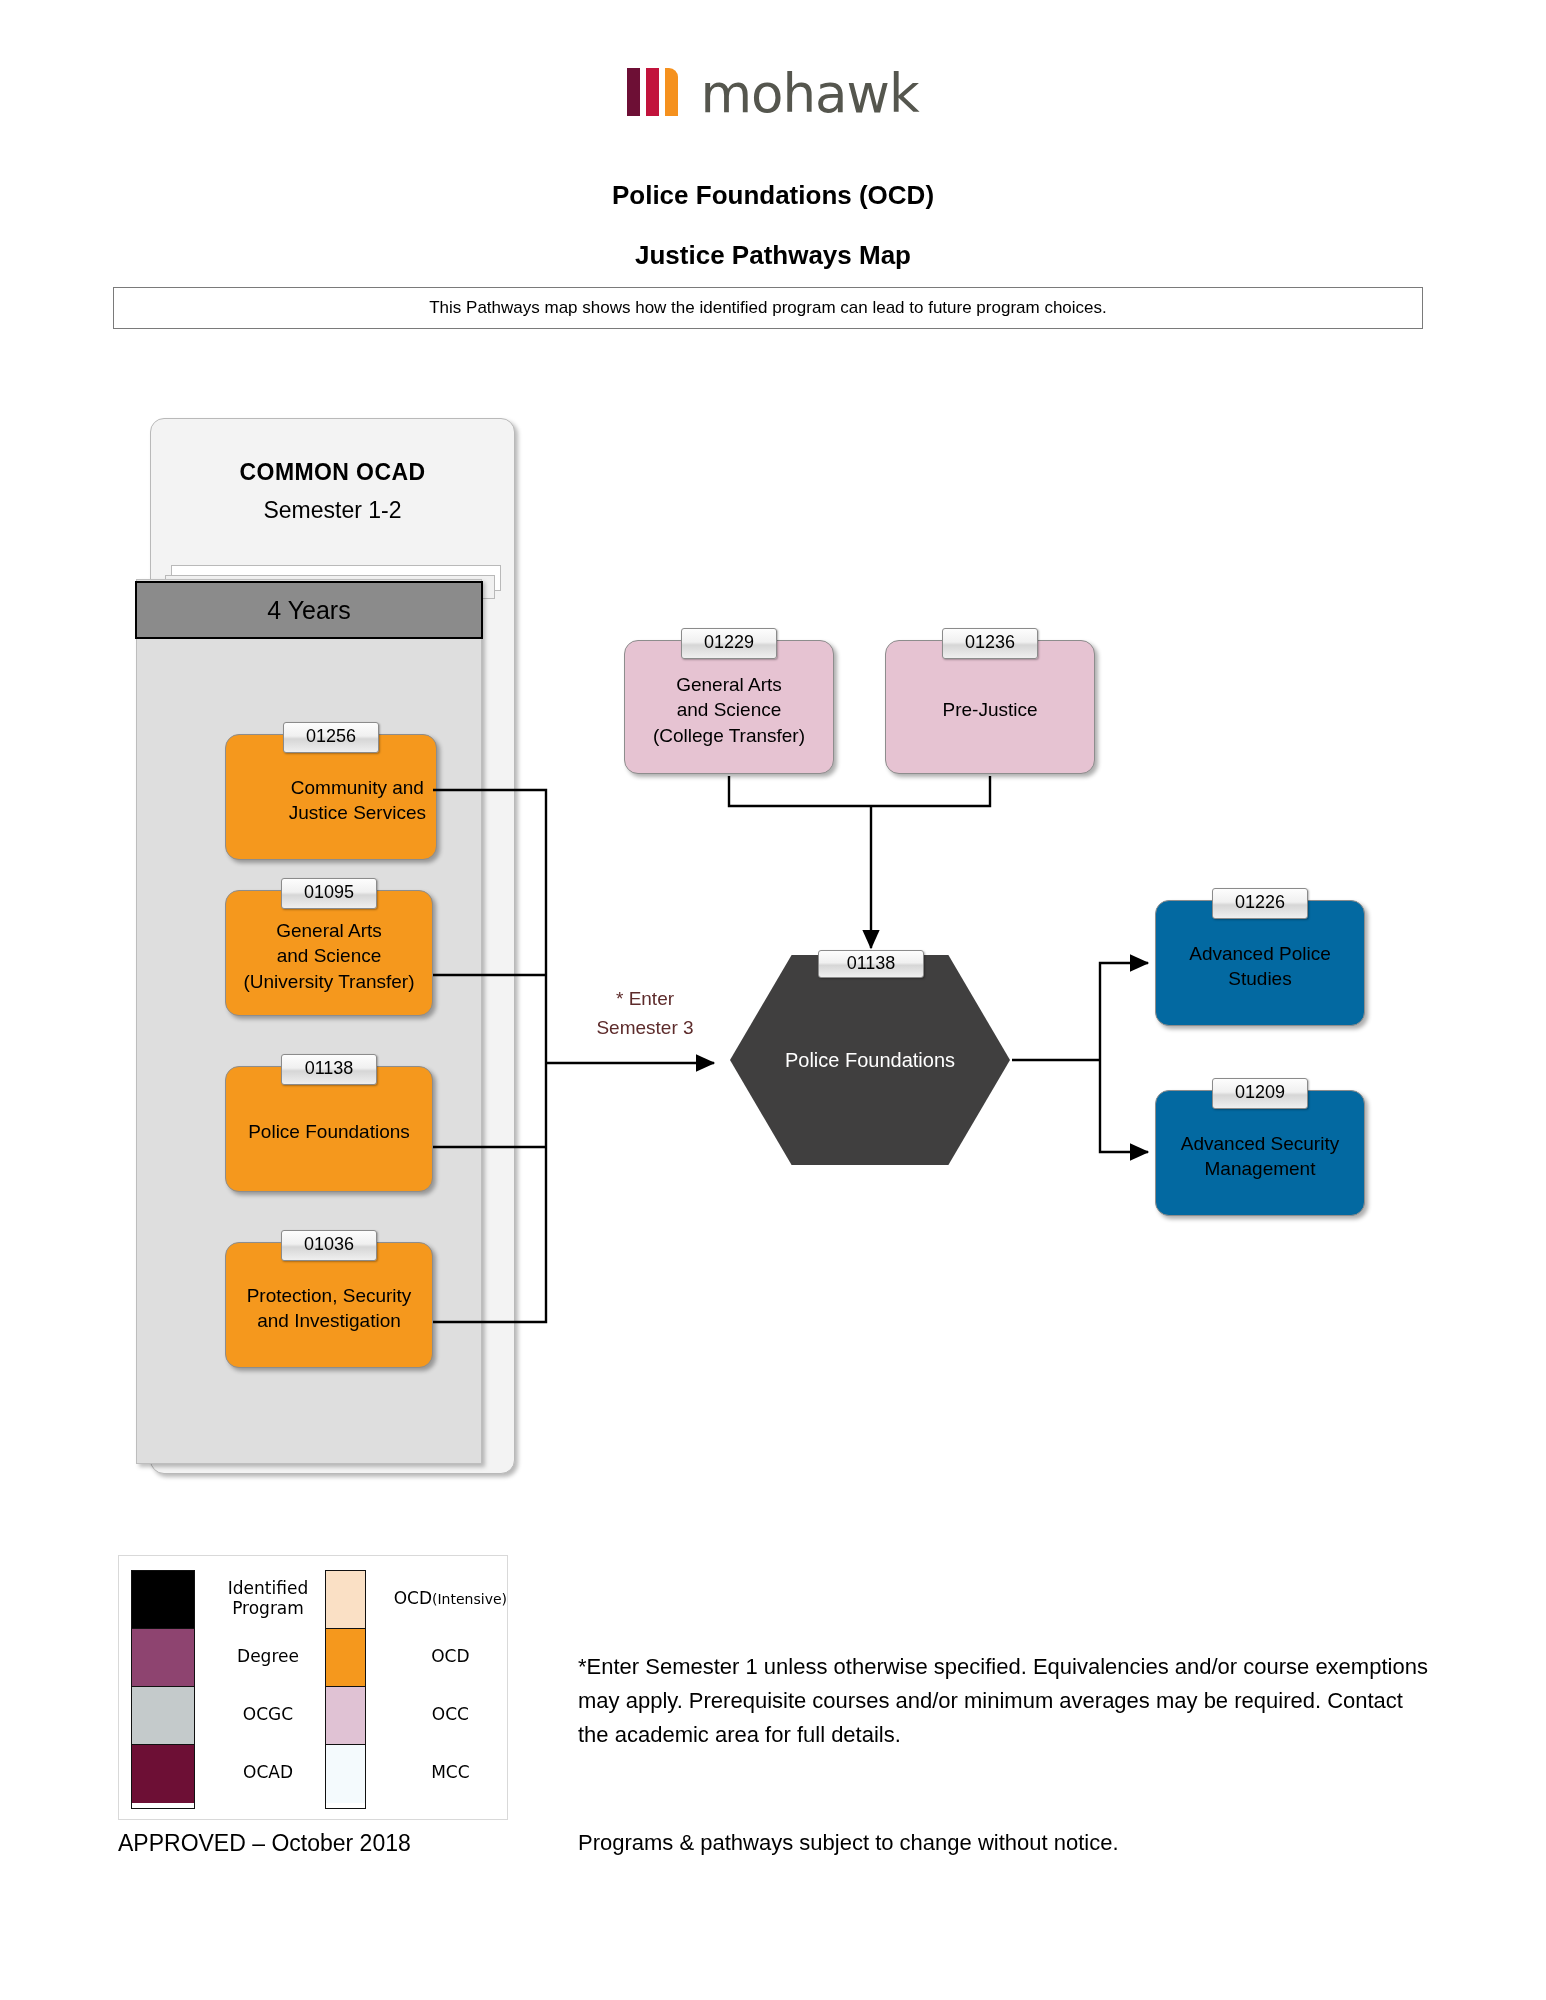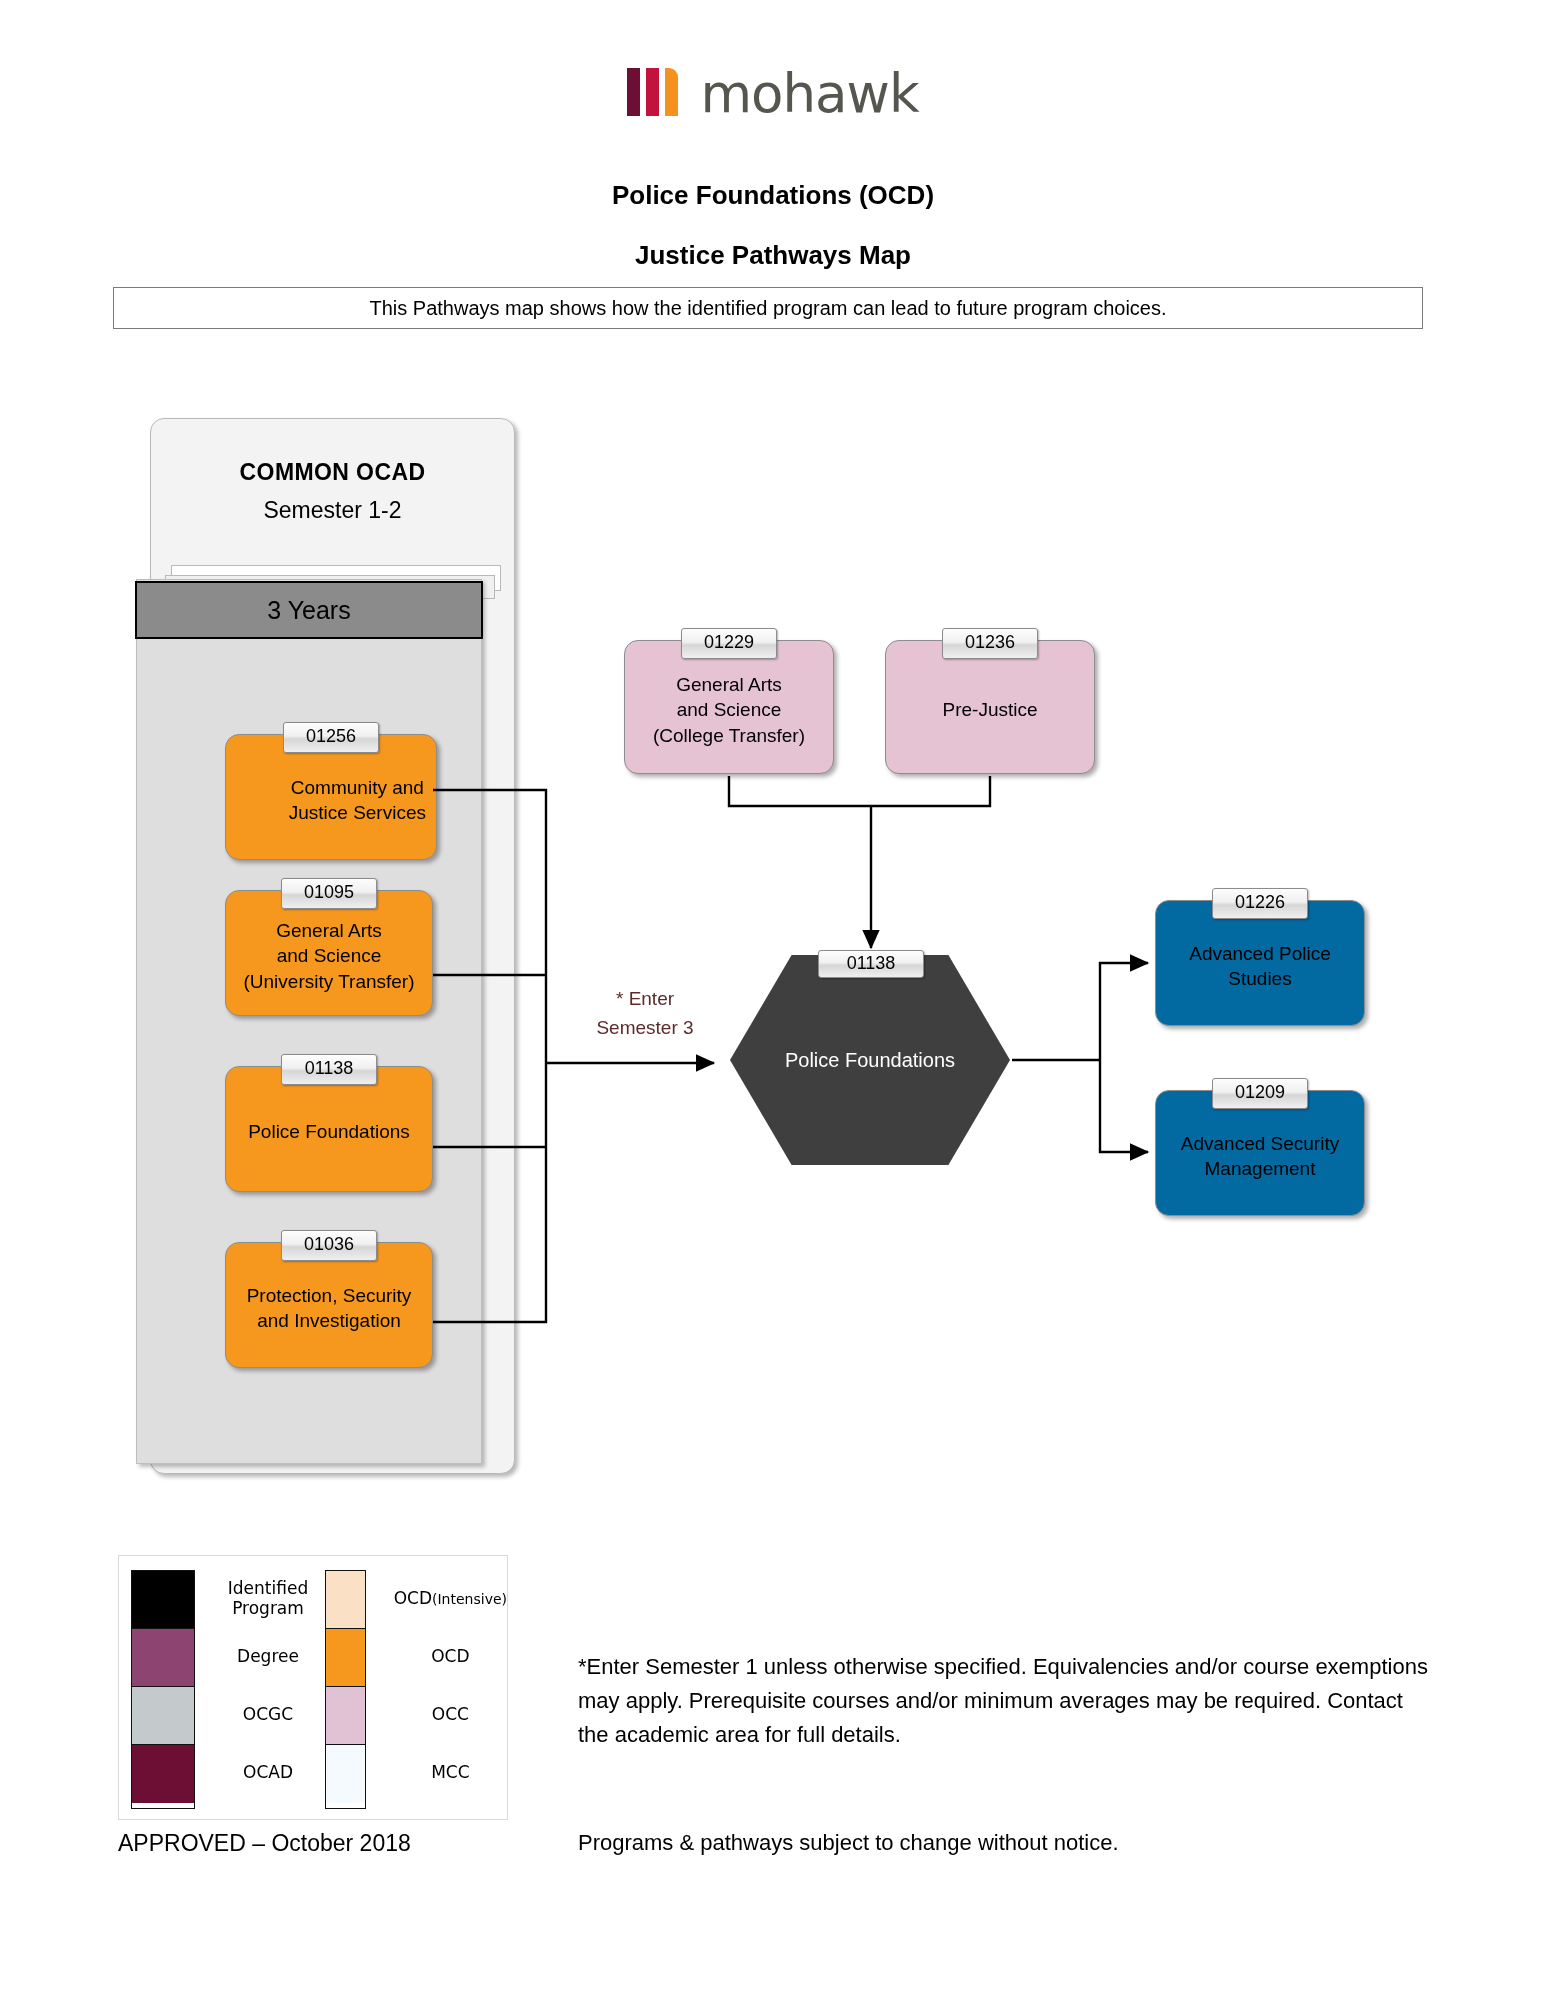--- a/index.html
+++ b/index.html
@@ -33,21 +33,21 @@
     text-align:center; font-size:26px; font-weight:bold;
   }
   .doc-subtitle{
     position:absolute; left:0; top:240px; width:1546px;
     text-align:center; font-size:26px; font-weight:bold;
   }
   .banner{
     position:absolute; left:113px; top:287px; width:1310px; height:42px;
     border:1px solid #7a7a7a; background:#fff;
     display:flex; align-items:center; justify-content:center;
-    font-size:20px;
+    font-size:17px;
   }
 
   
   .core-outer{
     position:absolute; left:150px; top:418px; width:365px; height:1056px;
     background:#f3f3f3; border:1px solid #b9b9b9; border-radius:14px;
     box-shadow:3px 3px 4px rgba(0,0,0,.28);
   }
   .core-title{
     position:absolute; left:0; top:40px; width:100%;
@@ -176,21 +176,21 @@
 <div class="doc-title">Police Foundations (OCD)</div>
 <div class="doc-subtitle">Justice Pathways Map</div>
 <div class="banner">This Pathways map shows how the identified program can lead to future program choices.</div>
 
 <div class="core-outer">
   <div class="core-title">COMMON OCAD</div>
   <div class="core-sub">Semester 1-2</div>
   <div class="sheet-a"></div>
   <div class="sheet-b"></div>
   <div class="core-inner"></div>
-  <div class="years-bar">3 Years</div>
+  <div class="years-bar">4 Years</div>
 </div>
 
 <div class="node ocd" style="left:225px; top:734px; width:212px; height:126px;justify-content:flex-end;">
   <span class="code">01256</span>
   <span class="body">Community and<br>Justice Services</span>
 </div>
 
 <div class="node ocd" style="left:225px; top:890px; width:208px; height:126px;">
   <span class="code">01095</span>
   <span class="body">General Arts<br>and Science<br>(University Transfer)</span>

